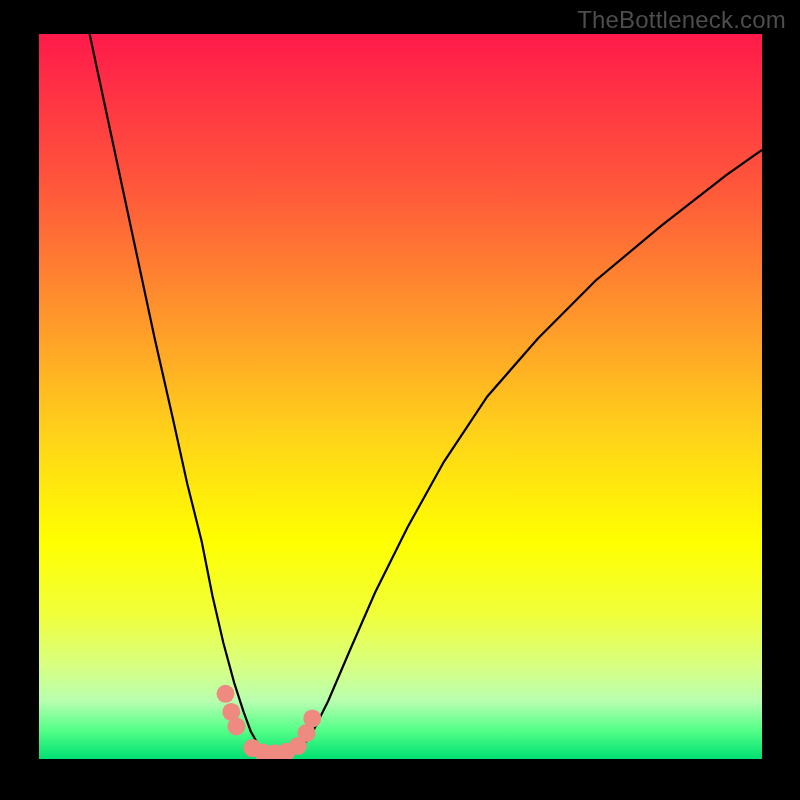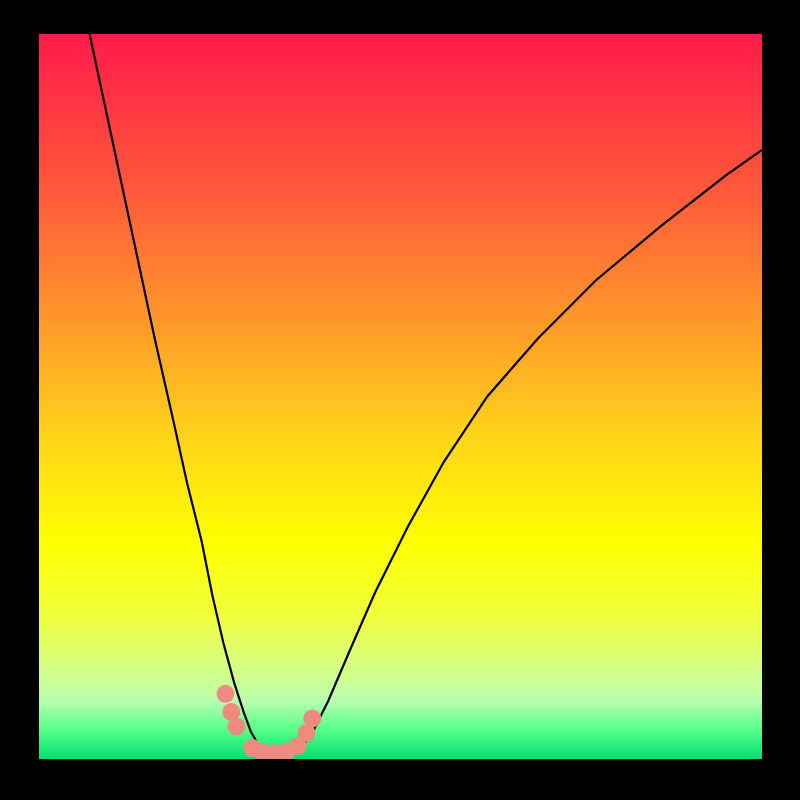--- a/index.html
+++ b/index.html
@@ -65,13 +65,14 @@
           <circle cx="213.3" cy="714.1" r="9" fill="#ef8a80"></circle>
           <circle cx="224.1" cy="718.5" r="9" fill="#ef8a80"></circle>
           <circle cx="235.7" cy="719.2" r="9" fill="#ef8a80"></circle>
           <circle cx="247.3" cy="717.8" r="9" fill="#ef8a80"></circle>
           <circle cx="258.8" cy="712.0" r="9" fill="#ef8a80"></circle>
           <circle cx="267.5" cy="698.9" r="9" fill="#ef8a80"></circle>
           <circle cx="273.3" cy="684.4" r="9" fill="#ef8a80"></circle>
         </g>
     </svg>
   </div>
+  <div class="watermark">TheBottleneck.com</div>
 </div>
 
 </body></html>

